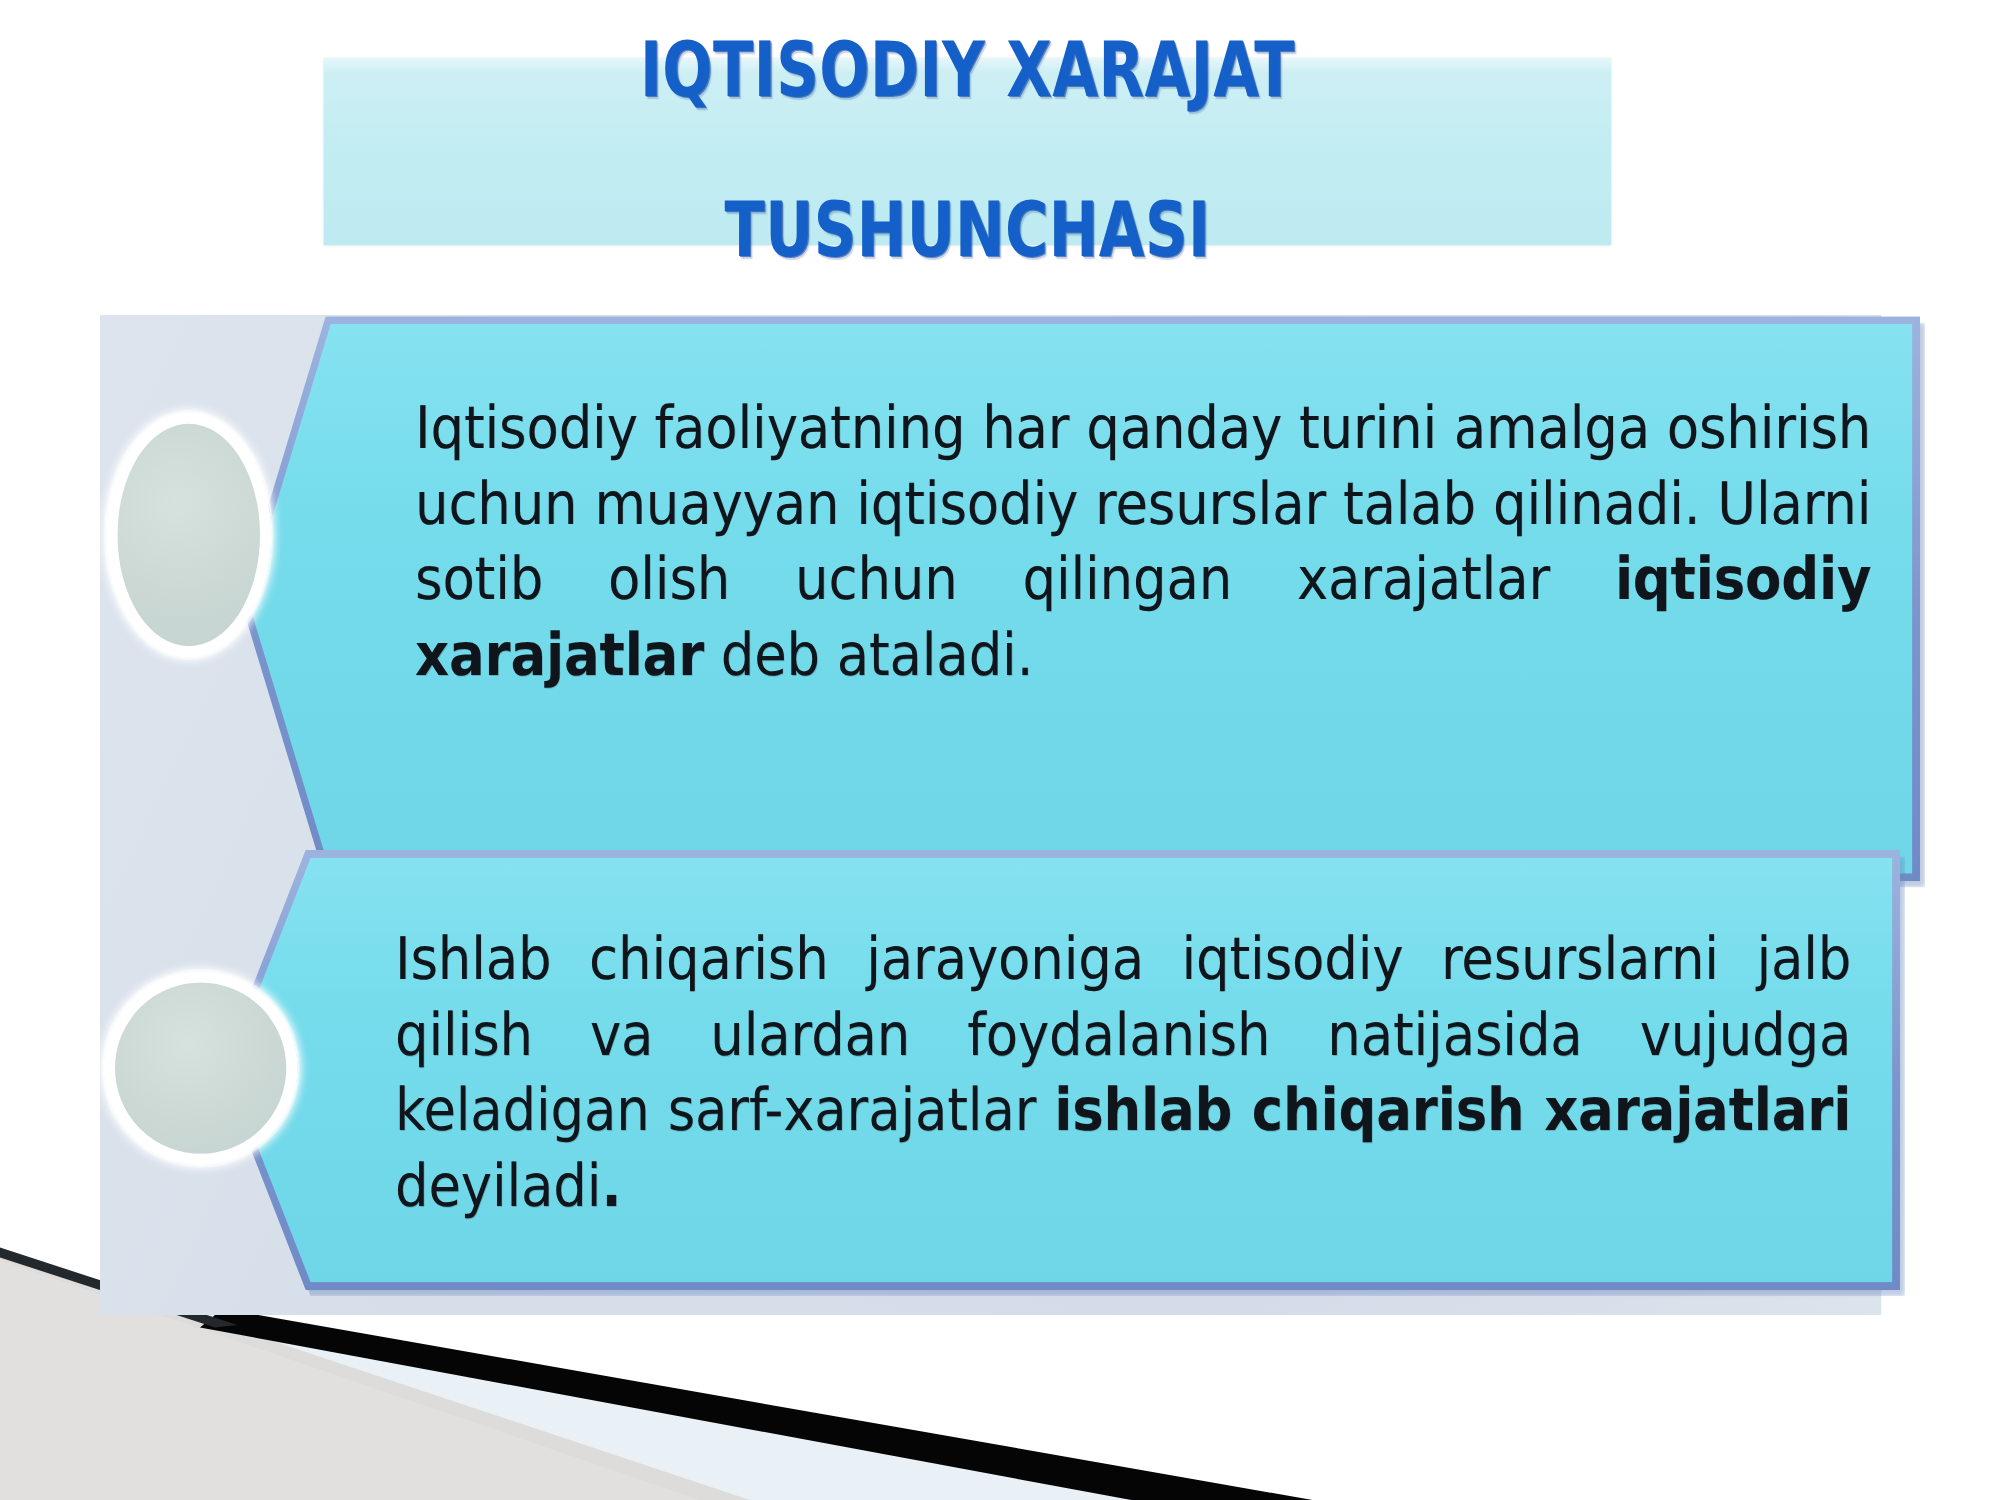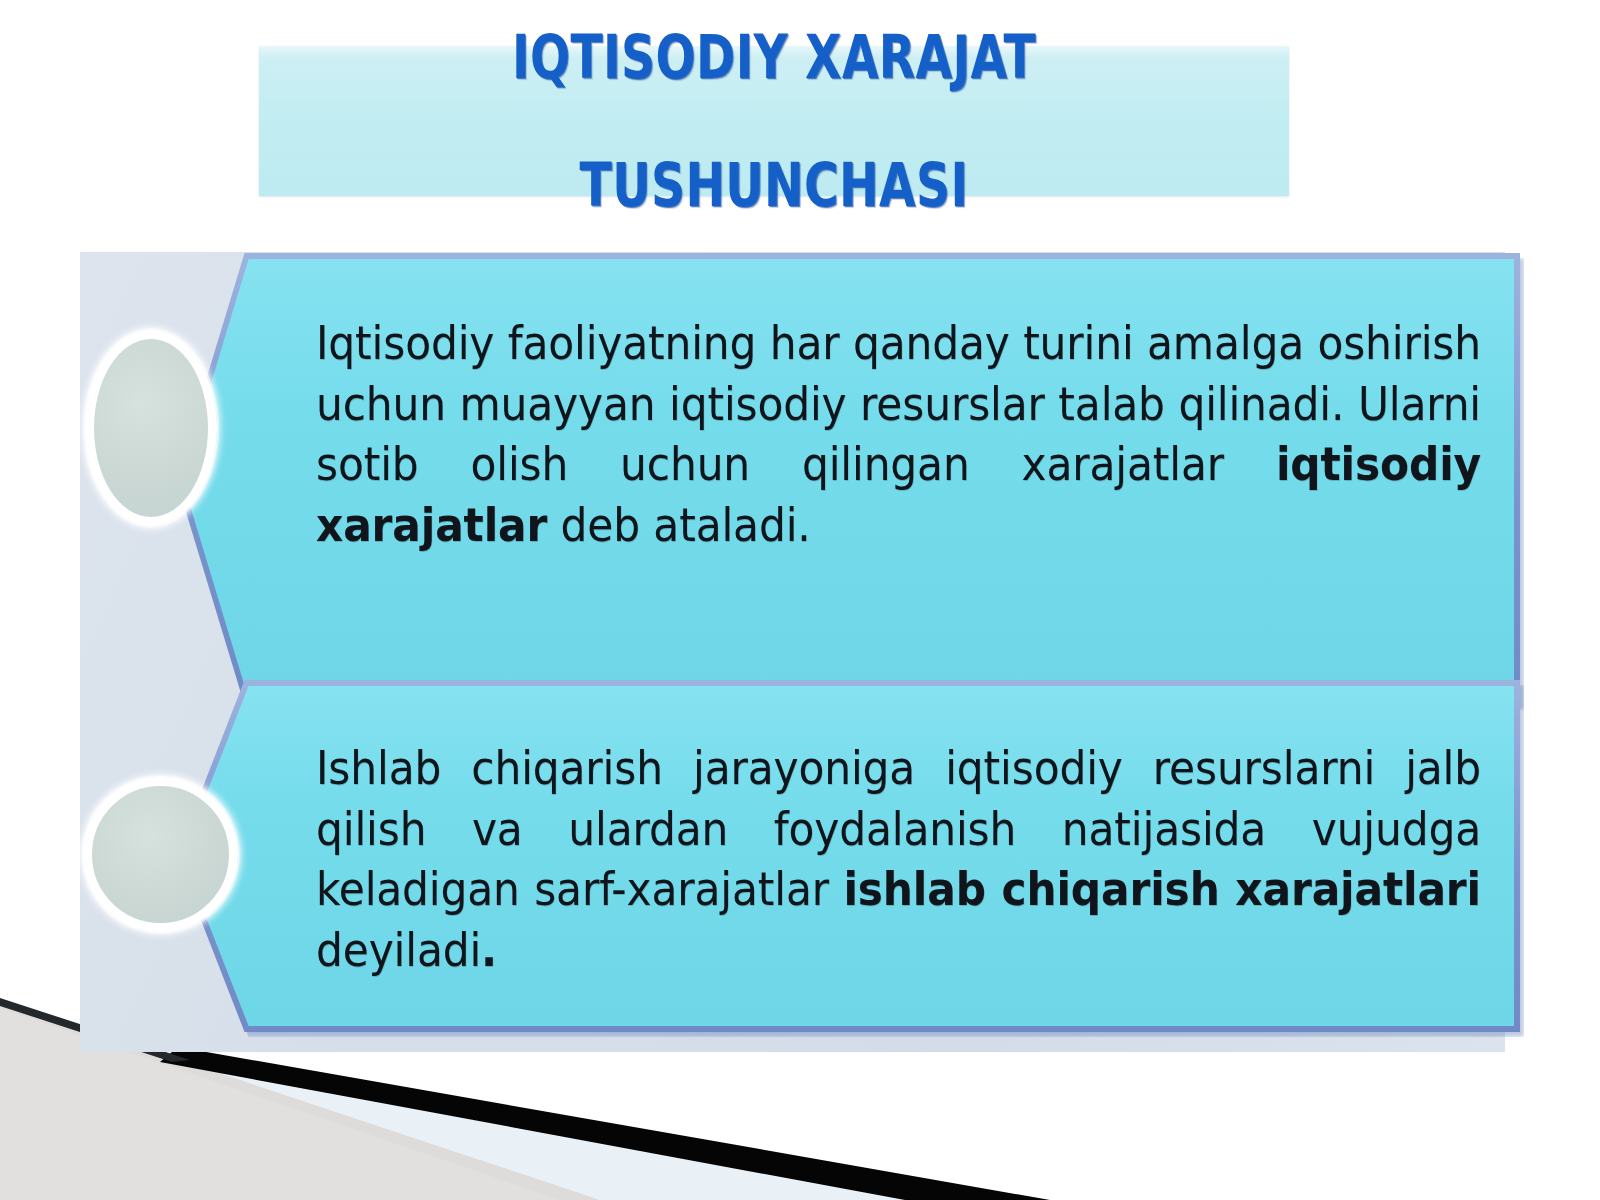--- a/index.html
+++ b/index.html
@@ -161,21 +161,21 @@
 
   <div id="title-band">
     <div id="title-text">
       <span class="tl">IQTISODIY  XARAJAT</span>
       <span class="tl">TUSHUNCHASI</span>
     </div>
   </div>
 
   <div id="grey-panel"></div>
 
-  <div class="callout" style="left:176px; top:253px; width:1344px; height:452px;">
+  <div class="callout" style="left:192px; top:253px; width:1344px; height:452px;">
     <div class="callout-shadow"></div>
     <div class="callout-border"></div>
     <div class="callout-inner"></div>
     <div class="callout-text" style="left:140px; top:60px; width:1165px;">
       <span>Iqtisodiy faoliyatning har qanday turini amalga oshirish uchun muayyan iqtisodiy resurslar talab qilinadi. Ularni sotib olish uchun qilingan xarajatlar </span><b>iqtisodiy xarajatlar</b><span> deb ataladi.</span>
     </div>
   </div>
 
   <div class="ring" style="left:85px; top:330px; width:132px; height:196px;"></div>
 

